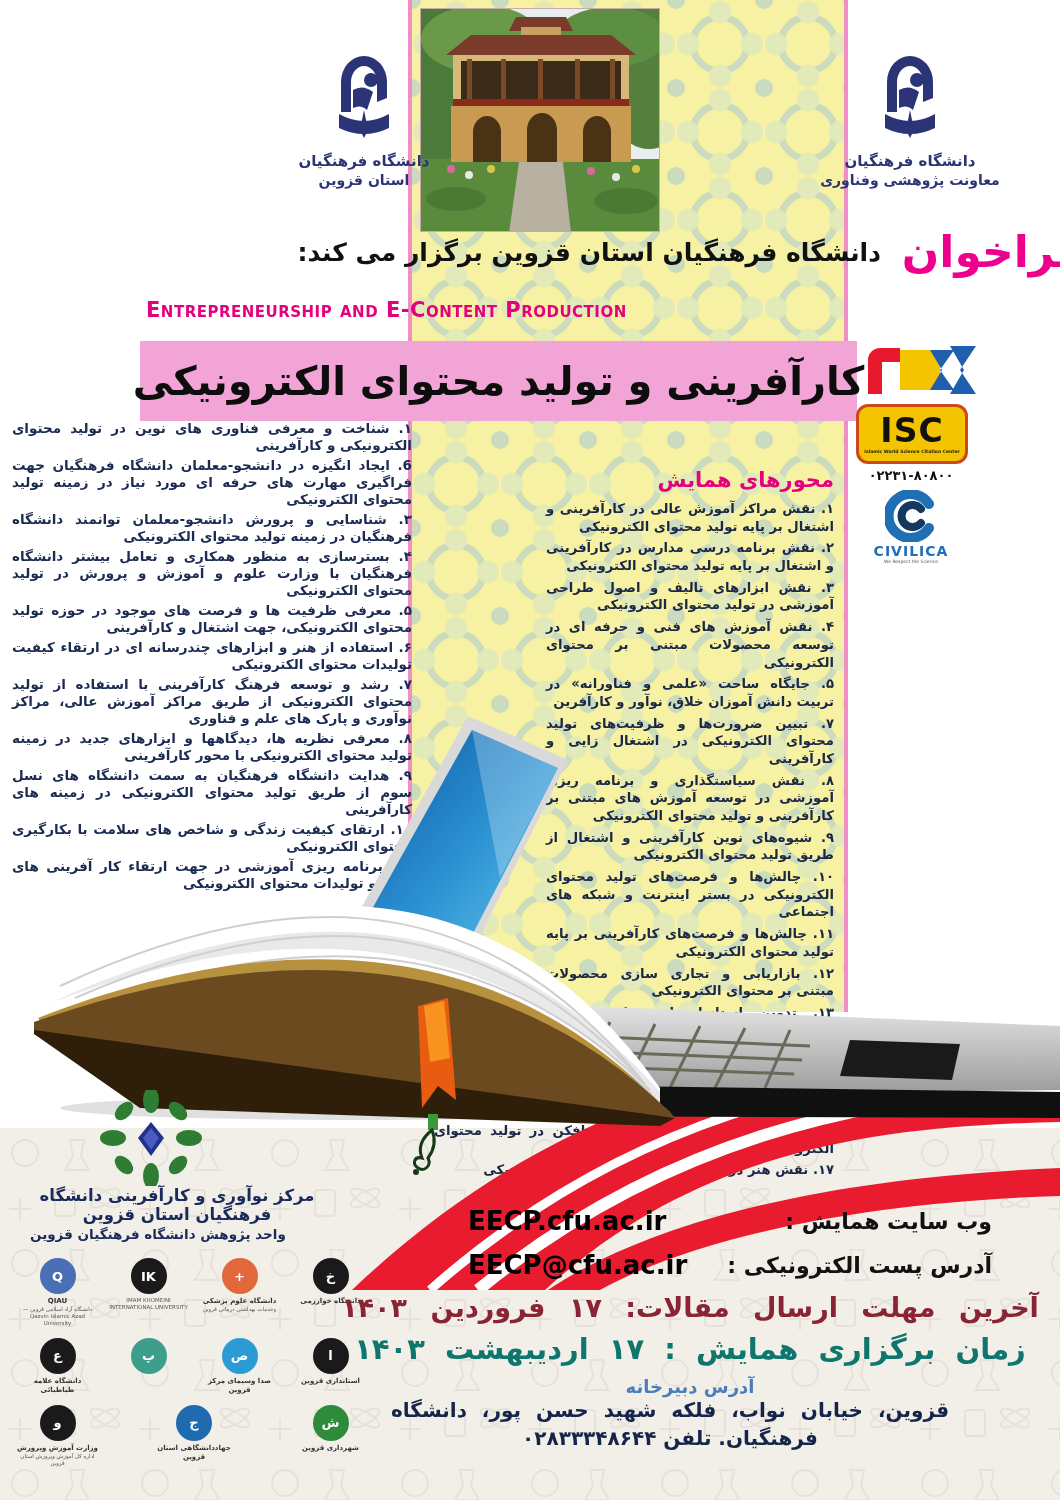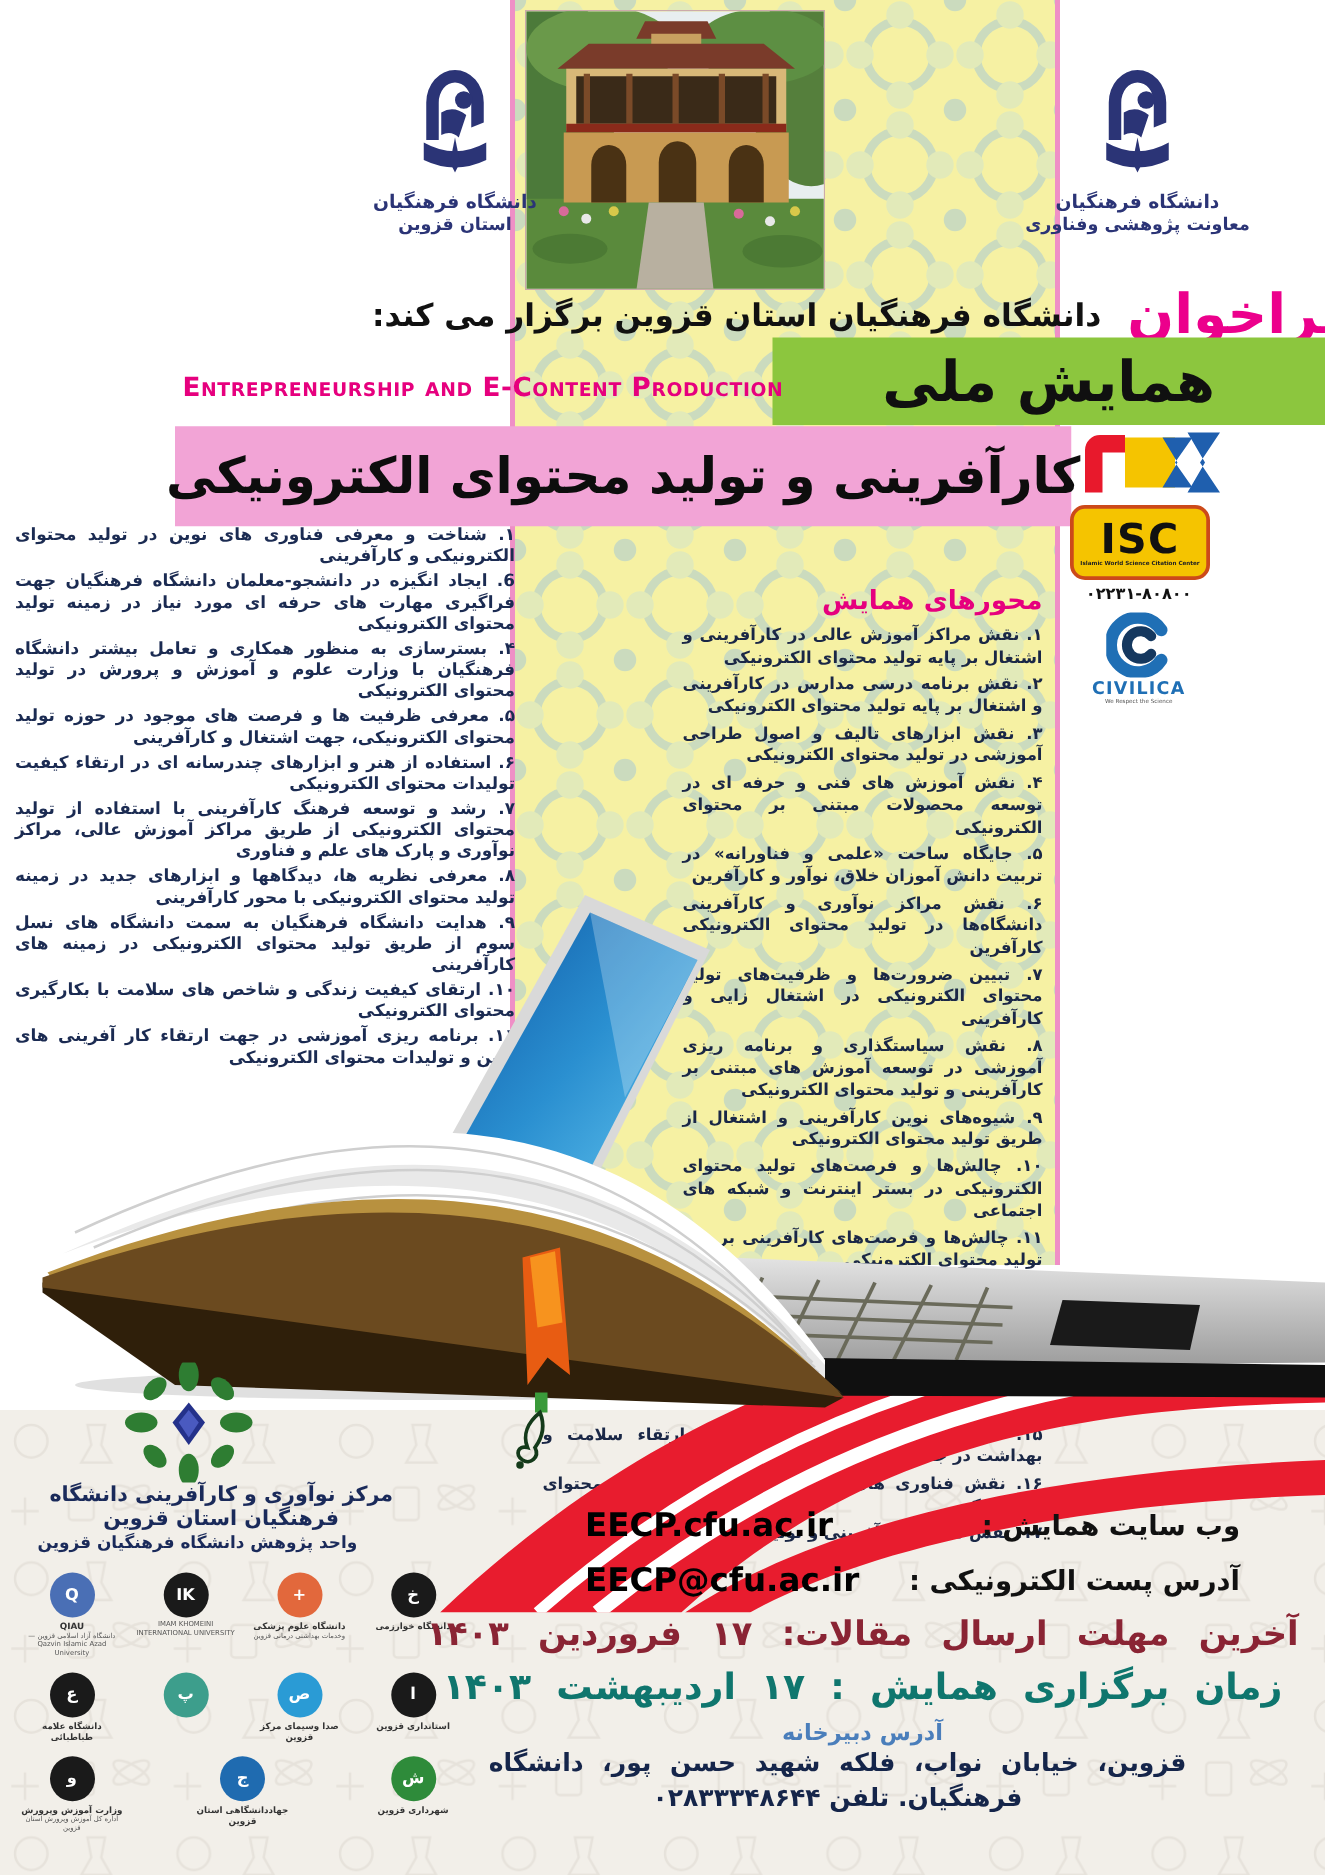--- a/index.html
+++ b/index.html
@@ -204,23 +204,20 @@
       <path d="M20 38 q10 -6 20 2 l-6 18 q-6 -6 -14 -2 z" fill="#2b3476"></path>
       <path d="M6 62 q25 14 50 0 v14 q-25 12 -50 0 z" fill="#2b3476"></path>
       <path d="M31 58 l4 20 -4 8 -4 -8 z" fill="#2b3476"></path>
     </svg>
     <div class="l1" dir="rtl">دانشگاه فرهنگیان</div>
     <div class="l2" dir="rtl">معاونت پژوهشی وفناوری</div>
   </div>
 
   <div class="abs call-label">فراخوان</div>
   <div class="abs organizer">دانشگاه فرهنگیان استان قزوین برگزار می کند:</div>
-  <div class="abs green-bar">
-    <span>همایش ملی</span>
-  </div>
   <div class="abs title-en">Entrepreneurship and E-Content Production</div>
   <div class="abs title-box">
     <span>کارآفرینی و تولید محتوای الکترونیکی</span>
   </div>
 
   <div class="abs rk-logo">
     <svg width="120" height="54" viewBox="0 0 120 54">
       <rect x="42" y="6" width="40" height="40" fill="#f5c400"></rect>
       <path d="M10 50 V16 a12 12 0 0 1 12 -12 h20 v14 h-18 v32 z" fill="#e8192c"></path>
       <polygon points="72,6 96,6 82,26 96,46 72,46 84,26" fill="#1f5fae"></polygon>
@@ -239,41 +236,41 @@
     </svg>
     <div class="cv-label">CIVILICA</div>
     <div class="cv-sub">We Respect the Science</div>
   </div>
 
   <div class="abs objectives">
     <div class="obj-list">
 
     <div class="obj-item">۱. شناخت و معرفی فناوری های نوین در تولید محتوای الکترونیکی و کارآفرینی</div>
         <div class="obj-item">6. ایجاد انگیزه در دانشجو-معلمان دانشگاه فرهنگیان جهت فراگیری مهارت های حرفه ای مورد نیاز در زمینه تولید محتوای الکترونیکی</div>
+        <div class="obj-item">۳. شناسایی و پرورش دانشجو-معلمان توانمند دانشگاه فرهنگیان در زمینه تولید محتوای الکترونیکی</div>
         <div class="obj-item">۴. بسترسازی به منظور همکاری و تعامل بیشتر دانشگاه فرهنگیان با وزارت علوم و آموزش و پرورش در تولید محتوای الکترونیکی</div>
         <div class="obj-item">۵. معرفی ظرفیت ها و فرصت های موجود در حوزه تولید محتوای الکترونیکی، جهت اشتغال و کارآفرینی</div>
         <div class="obj-item">۶. استفاده از هنر و ابزارهای چندرسانه ای در ارتقاء کیفیت تولیدات محتوای الکترونیکی</div>
         <div class="obj-item">۷. رشد و توسعه فرهنگ کارآفرینی با استفاده از تولید محتوای الکترونیکی از طریق مراکز آموزش عالی، مراکز نوآوری و پارک های علم و فناوری</div>
         <div class="obj-item">۸. معرفی نظریه ها، دیدگاهها و ابزارهای جدید در زمینه تولید محتوای الکترونیکی با محور کارآفرینی</div>
         <div class="obj-item">۹. هدایت دانشگاه فرهنگیان به سمت دانشگاه های نسل سوم از طریق تولید محتوای الکترونیکی در زمینه های کارآفرینی</div>
         <div class="obj-item">۱۰. ارتقای کیفیت زندگی و شاخص های سلامت با بکارگیری محتوای الکترونیکی</div>
         <div class="obj-item">۱۱. برنامه ریزی آموزشی در جهت ارتقاء کار آفرینی های نوین و تولیدات محتوای الکترونیکی</div>
       </div>
   </div>
 
   <div class="abs topics">
     <div class="topics-title">محورهای همایش</div>
     <div class="topics-list">
 
     <div class="topic-item">۱. نقش مراکز آموزش عالی در کارآفرینی و اشتغال بر پایه تولید محتوای الکترونیکی</div>
         <div class="topic-item">۲. نقش برنامه درسی مدارس در کارآفرینی و اشتغال بر پایه تولید محتوای الکترونیکی</div>
         <div class="topic-item">۳. نقش ابزارهای تالیف و اصول طراحی آموزشی در تولید محتوای الکترونیکی</div>
         <div class="topic-item">۴. نقش آموزش های فنی و حرفه ای در توسعه محصولات مبتنی بر محتوای الکترونیکی</div>
         <div class="topic-item">۵. جایگاه ساحت «علمی و فناورانه» در تربیت دانش آموزان خلاق، نوآور و کارآفرین</div>
-        <div class="topic-item">۶. نقش مراکز نوآوری و کارآفرینی دانشگاه‌ها در تولید محتوای الکترونیکی کارآفرین</div>
         <div class="topic-item">۷. تبیین ضرورت‌ها و ظرفیت‌های تولید محتوای الکترونیکی در اشتغال زایی و کارآفرینی</div>
         <div class="topic-item">۸. نقش سیاستگذاری و برنامه ریزی آموزشی در توسعه آموزش های مبتنی بر کارآفرینی و تولید محتوای الکترونیکی</div>
         <div class="topic-item">۹. شیوه‌های نوین کارآفرینی و اشتغال از طریق تولید محتوای الکترونیکی</div>
         <div class="topic-item">۱۰. چالش‌ها و فرصت‌های تولید محتوای الکترونیکی در بستر اینترنت و شبکه های اجتماعی</div>
         <div class="topic-item">۱۱. چالش‌ها و فرصت‌های کارآفرینی بر پایه تولید محتوای الکترونیکی</div>
         <div class="topic-item">۱۲. بازاریابی و تجاری سازی محصولات مبتنی بر محتوای الکترونیکی</div>
         <div class="topic-item">۱۳. تدوین استانداردهای تولید محتوای الکترونیکی و چالش های آن</div>
         <div class="topic-item">۱۴. نقش هوش مصنوعی و رایانش نرم در زمینه تولید محتوای الکترونیکی</div>
         <div class="topic-item">۱۵. نقش تولید محتوای الکترونیکی در ارتقاء سلامت و بهداشت در جامعه</div>
         <div class="topic-item">۱۶. نقش فناوری های نوظهور و برافکن در تولید محتوای الکترونیکی</div>

